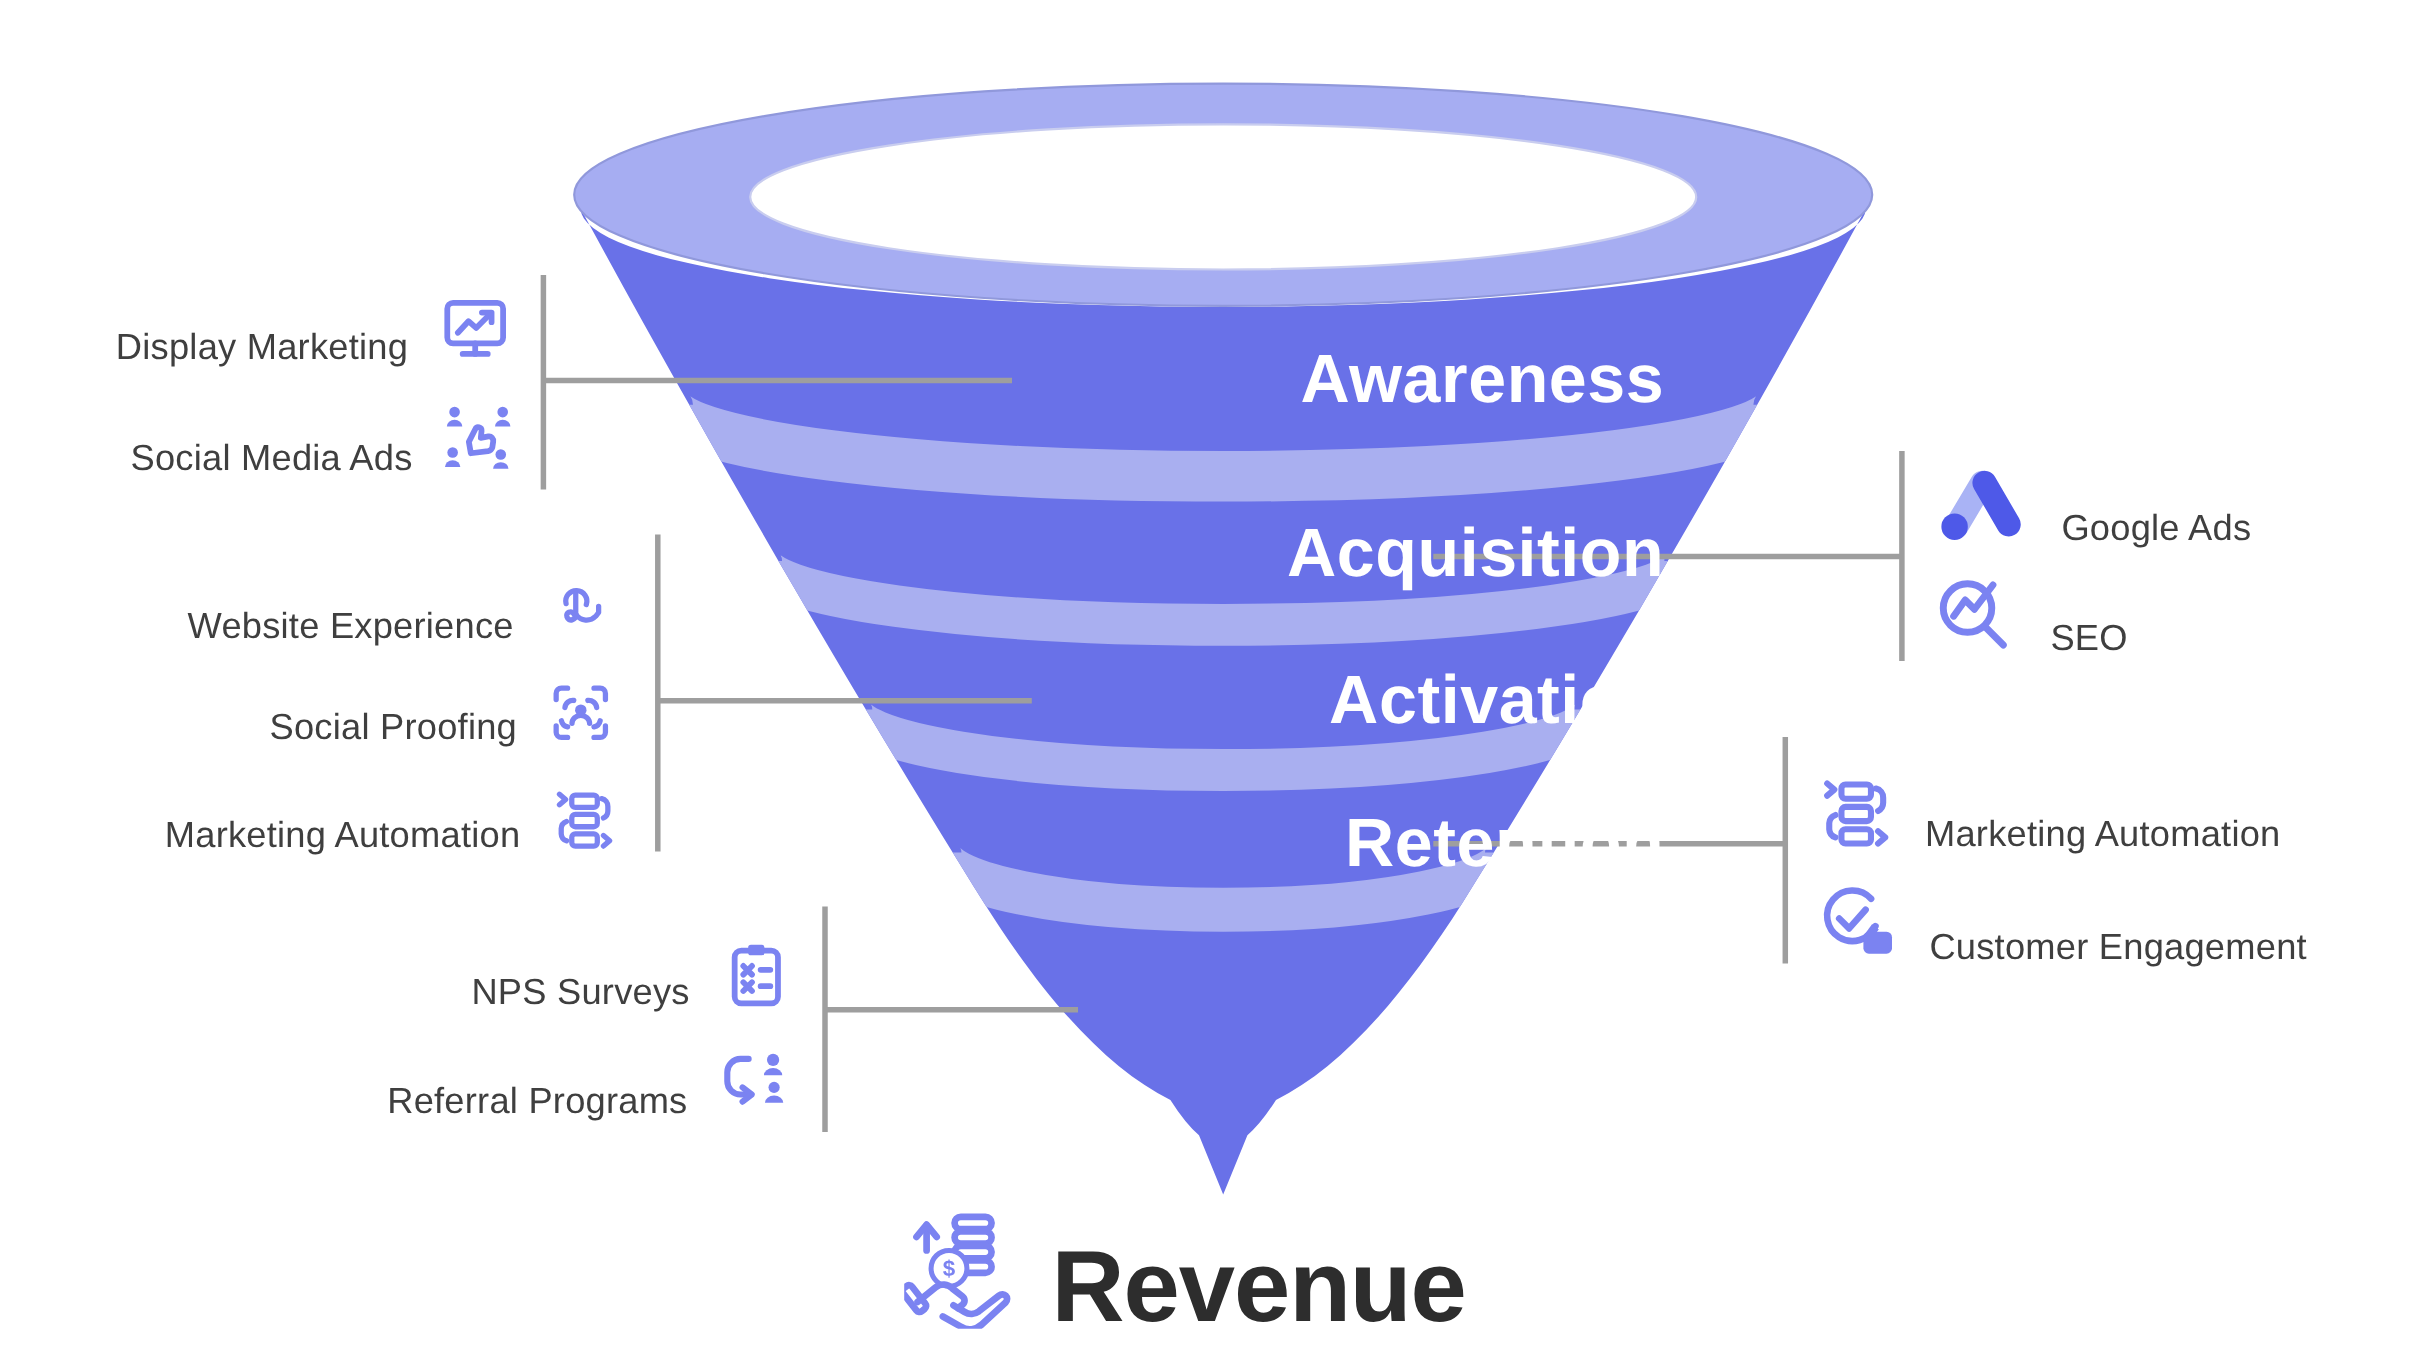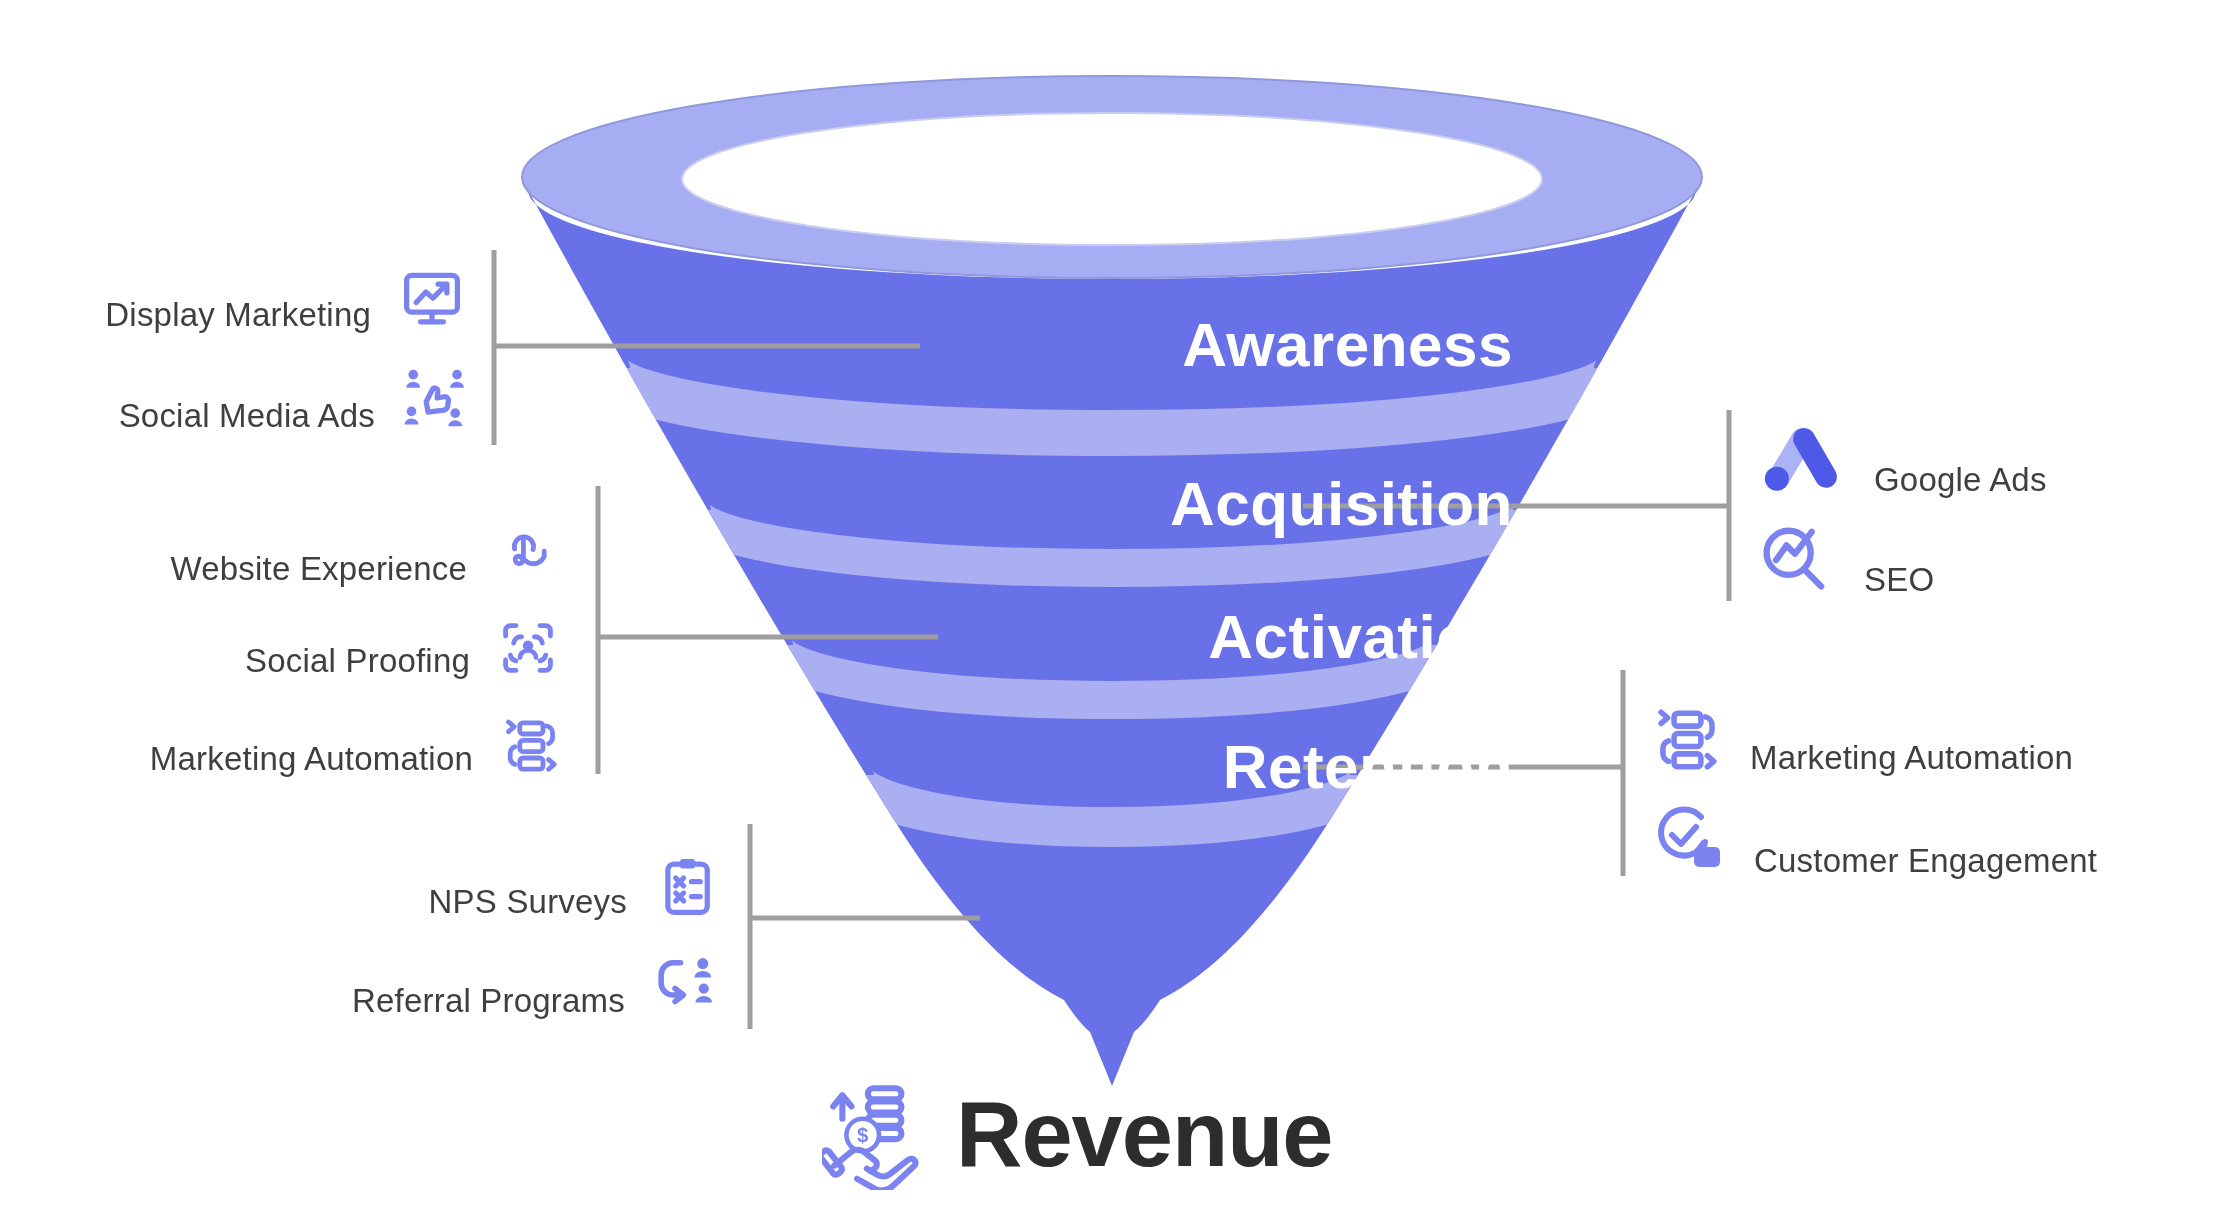--- a/index.html
+++ b/index.html
@@ -22,21 +22,21 @@
   .annot .icon svg{display:block;}
   .i70 svg{width:70px;height:70px;}
   .i64 svg{width:64px;height:64px;}
   .i74 svg{width:74px;height:74px;}
   .i80 svg{width:80px;height:80px;}
   .i84 svg{width:84px;height:84px;}
   .iga svg{width:92px;height:76px;}
   
   .revenue{position:absolute;left:822px;top:1078px;display:flex;align-items:center;gap:22px;}
   .revenue .icon svg{width:112px;height:112px;display:block;}
-  .revenue-label{font-size:92px;font-weight:bold;color:#2D2D2D;letter-spacing:-1px;line-height:112px;}
+  .revenue-label{font-size:92px;font-weight:bold;color:#2D2D2D;letter-spacing:-1px;line-height:112px;margin-top:36px;}
   .ic{stroke:#7B83F1;fill:none;stroke-width:6;stroke-linecap:round;stroke-linejoin:round;}
   .icf{fill:#7B83F1;stroke:none;}
 </style>
 </head>
 <body>
 
 <div class="stage">
 
   <svg class="scene" width="2214" height="1232" viewBox="0 0 2214 1232">
     <defs>

